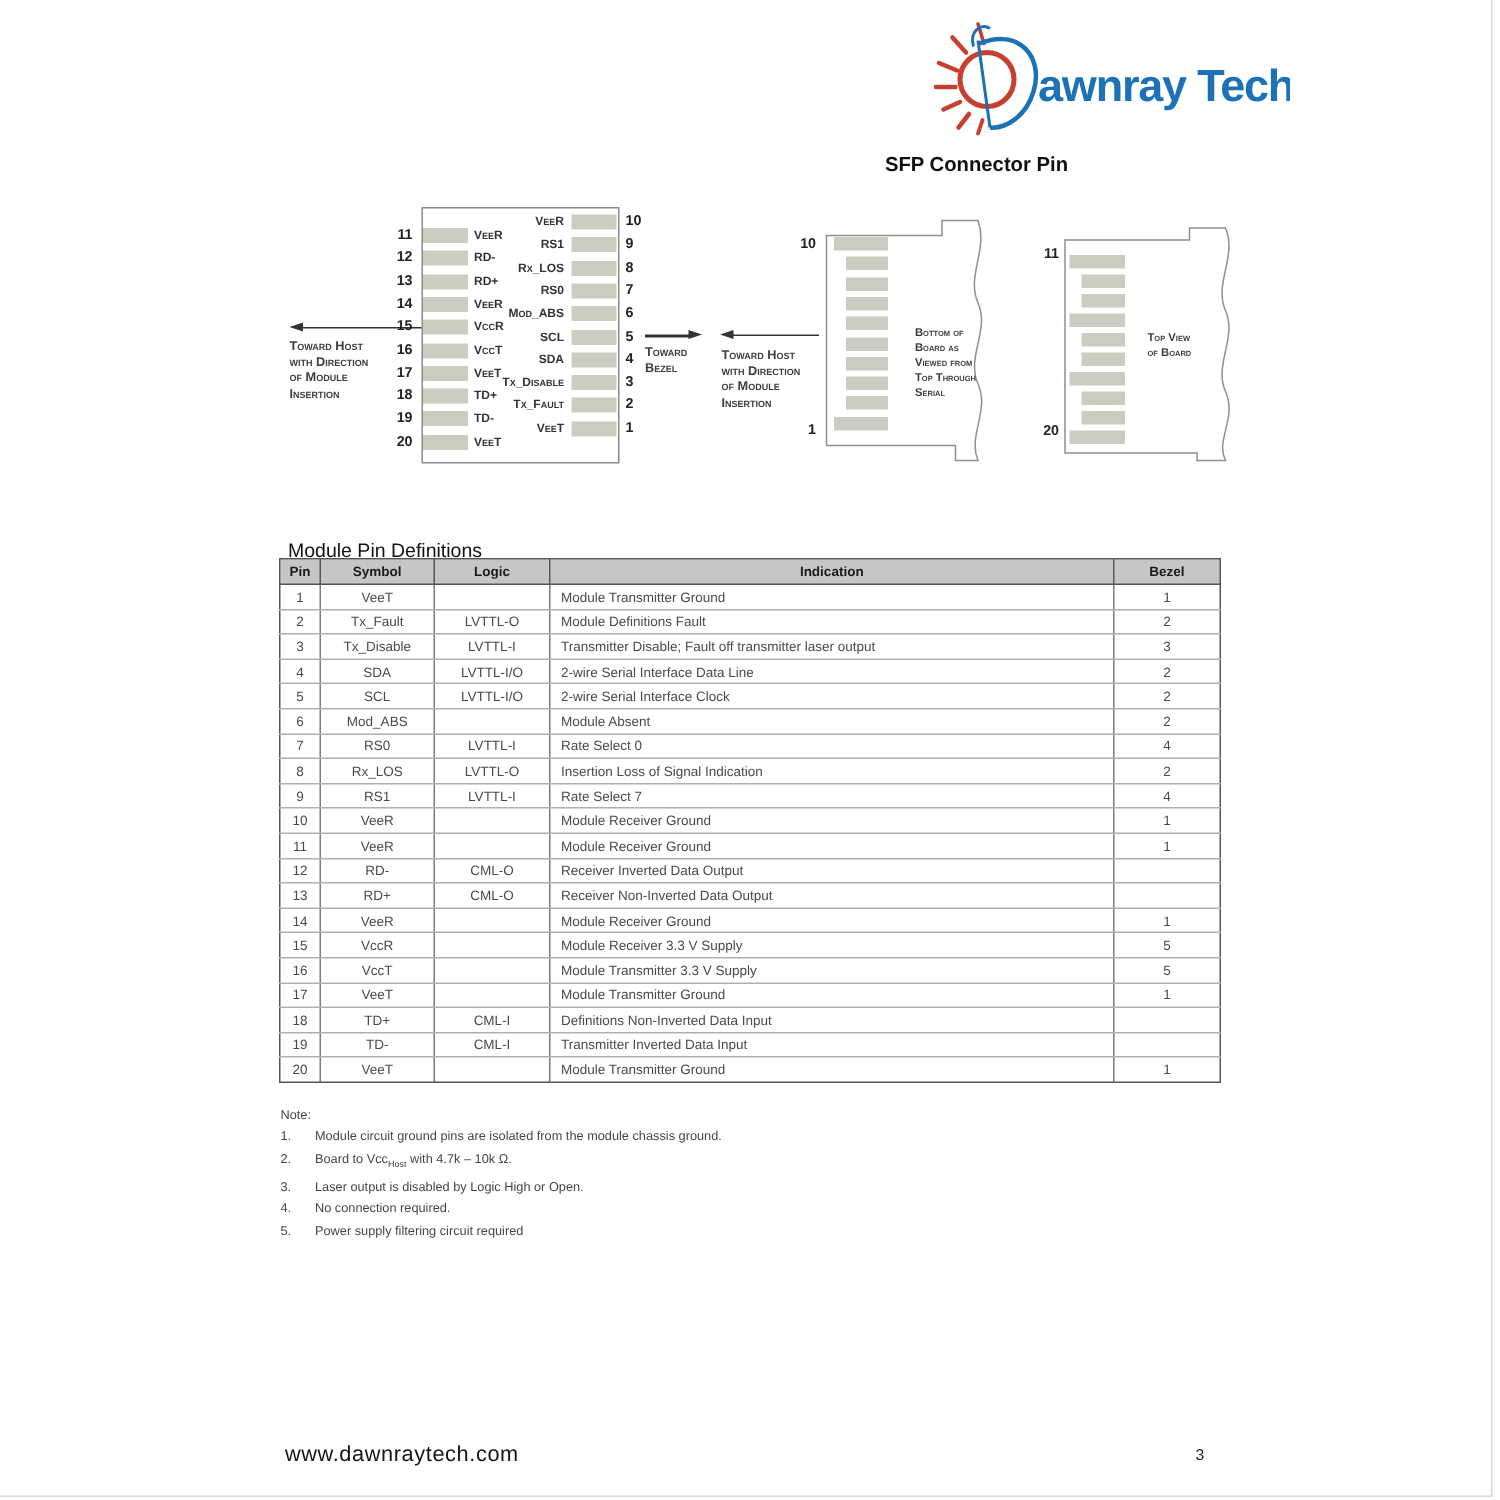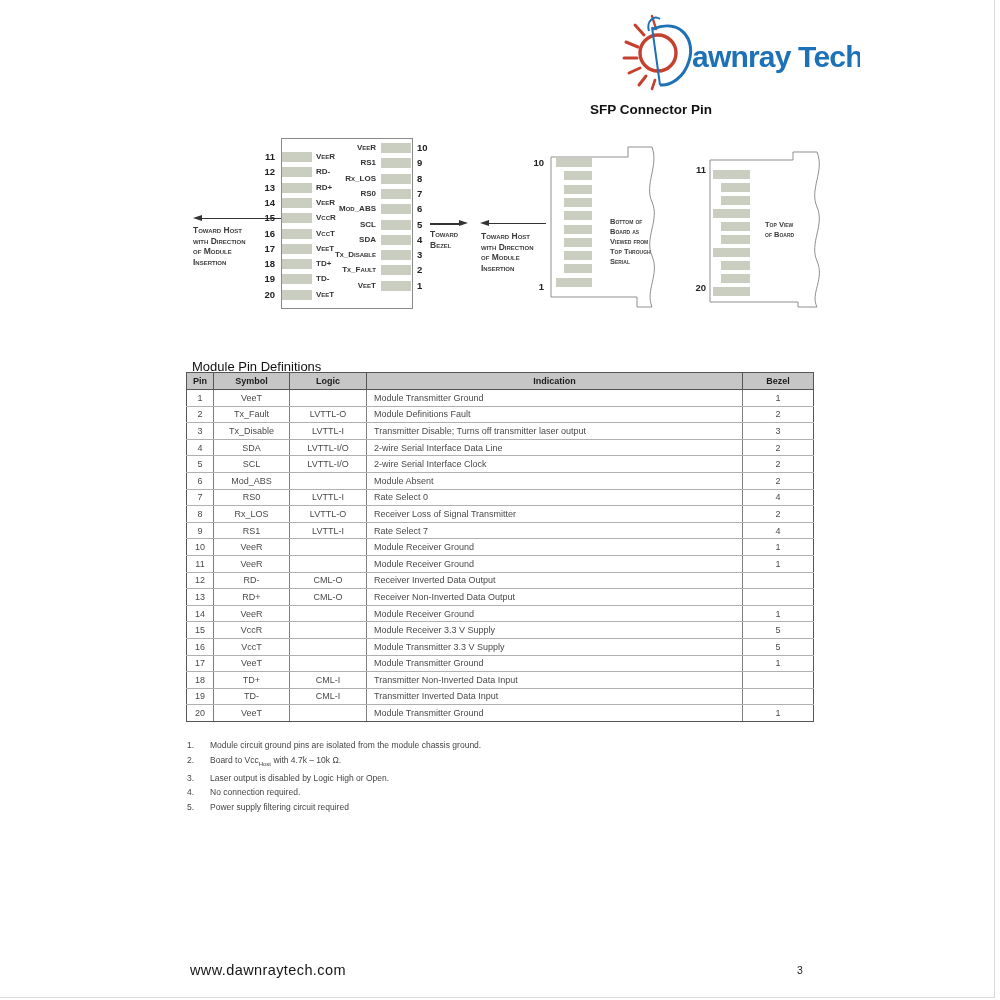--- a/index.html
+++ b/index.html
@@ -163,21 +163,21 @@
           <td class="c0">2</td>
           <td class="c1">Tx_Fault</td>
           <td class="c2">LVTTL-O</td>
           <td class="c3">Module Definitions Fault</td>
           <td class="c4">2</td>
         </tr>
         <tr>
           <td class="c0">3</td>
           <td class="c1">Tx_Disable</td>
           <td class="c2">LVTTL-I</td>
-          <td class="c3">Transmitter Disable; Turns off transmitter laser output</td>
+          <td class="c3">Transmitter Disable; Fault off transmitter laser output</td>
           <td class="c4">3</td>
         </tr>
         <tr>
           <td class="c0">4</td>
           <td class="c1">SDA</td>
           <td class="c2">LVTTL-I/O</td>
           <td class="c3">2-wire Serial Interface Data Line</td>
           <td class="c4">2</td>
         </tr>
         <tr>
@@ -198,21 +198,21 @@
           <td class="c0">7</td>
           <td class="c1">RS0</td>
           <td class="c2">LVTTL-I</td>
           <td class="c3">Rate Select 0</td>
           <td class="c4">4</td>
         </tr>
         <tr>
           <td class="c0">8</td>
           <td class="c1">Rx_LOS</td>
           <td class="c2">LVTTL-O</td>
-          <td class="c3">Receiver Loss of Signal Transmitter</td>
+          <td class="c3">Insertion Loss of Signal Indication</td>
           <td class="c4">2</td>
         </tr>
         <tr>
           <td class="c0">9</td>
           <td class="c1">RS1</td>
           <td class="c2">LVTTL-I</td>
           <td class="c3">Rate Select 7</td>
           <td class="c4">4</td>
         </tr>
         <tr>
@@ -268,41 +268,42 @@
           <td class="c0">17</td>
           <td class="c1">VeeT</td>
           <td class="c2"></td>
           <td class="c3">Module Transmitter Ground</td>
           <td class="c4">1</td>
         </tr>
         <tr>
           <td class="c0">18</td>
           <td class="c1">TD+</td>
           <td class="c2">CML-I</td>
-          <td class="c3">Transmitter Non-Inverted Data Input</td>
+          <td class="c3">Definitions Non-Inverted Data Input</td>
           <td class="c4"></td>
         </tr>
         <tr>
           <td class="c0">19</td>
           <td class="c1">TD-</td>
           <td class="c2">CML-I</td>
           <td class="c3">Transmitter Inverted Data Input</td>
           <td class="c4"></td>
         </tr>
         <tr>
           <td class="c0">20</td>
           <td class="c1">VeeT</td>
           <td class="c2"></td>
           <td class="c3">Module Transmitter Ground</td>
           <td class="c4">1</td>
         </tr>
       </tbody>
   </table>
 
   <div id="notes">
+    <div class="note-title">Note:</div>
     <div id="note-items">
         <div class="note-item">
           <span class="note-number">1.</span>
           <span>Module circuit ground pins are isolated from the module chassis ground.</span>
         </div>
         <div class="note-item">
           <span class="note-number">2.</span>
           <span><span>Board to Vcc</span><sub>Host</sub><span> with 4.7k – 10k Ω.</span></span>
         </div>
         <div class="note-item">

